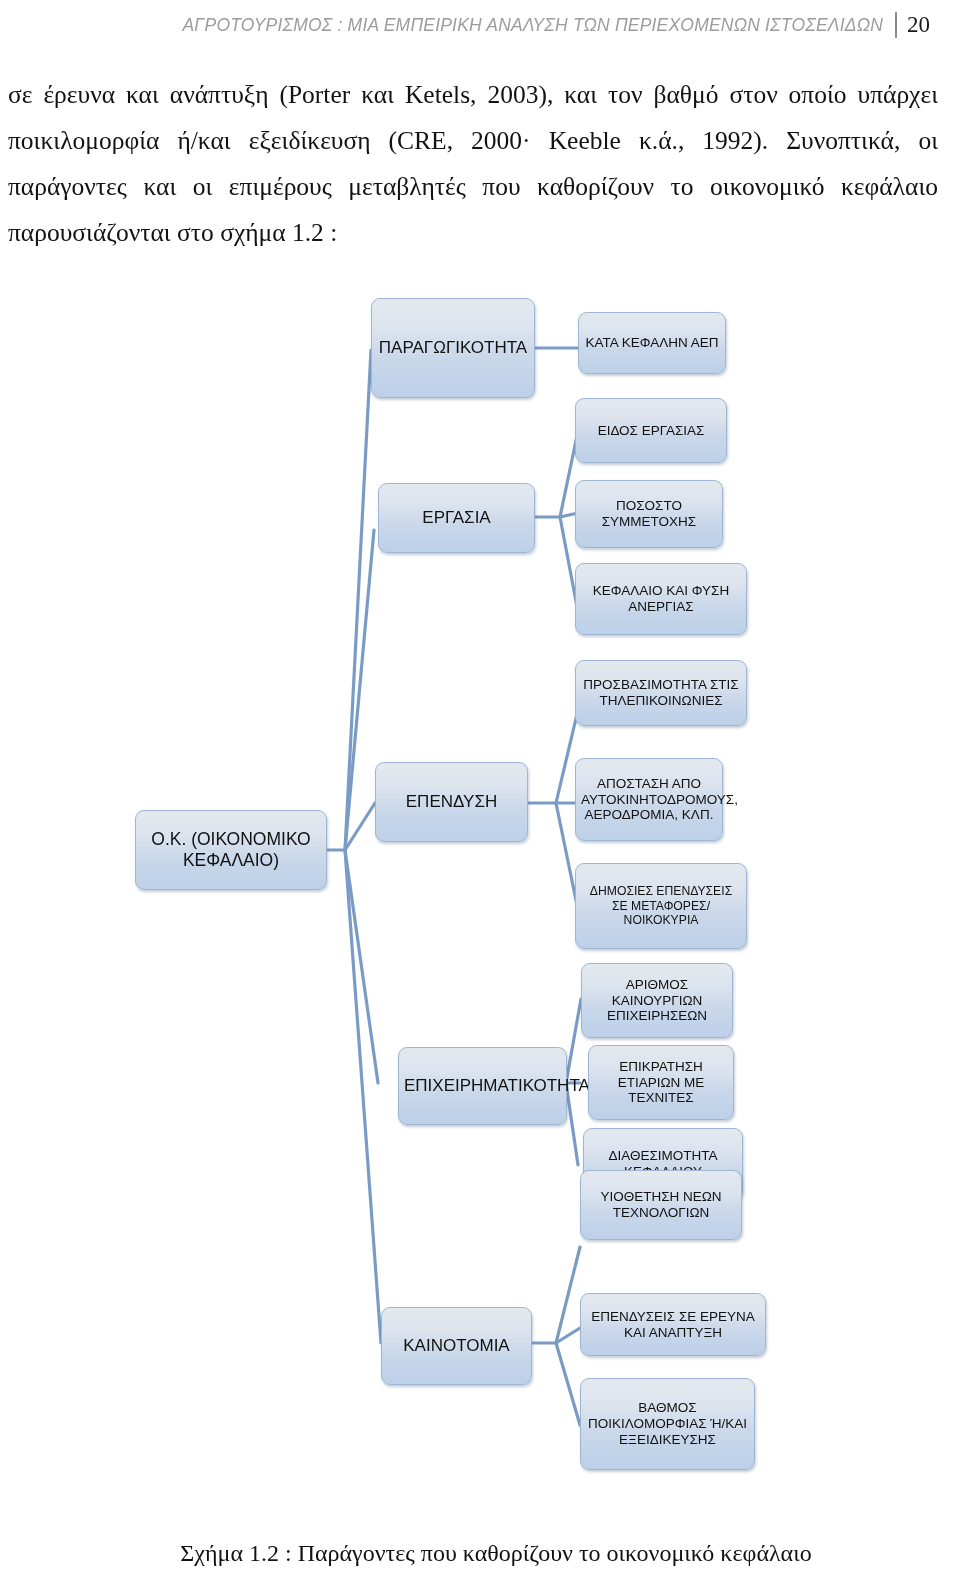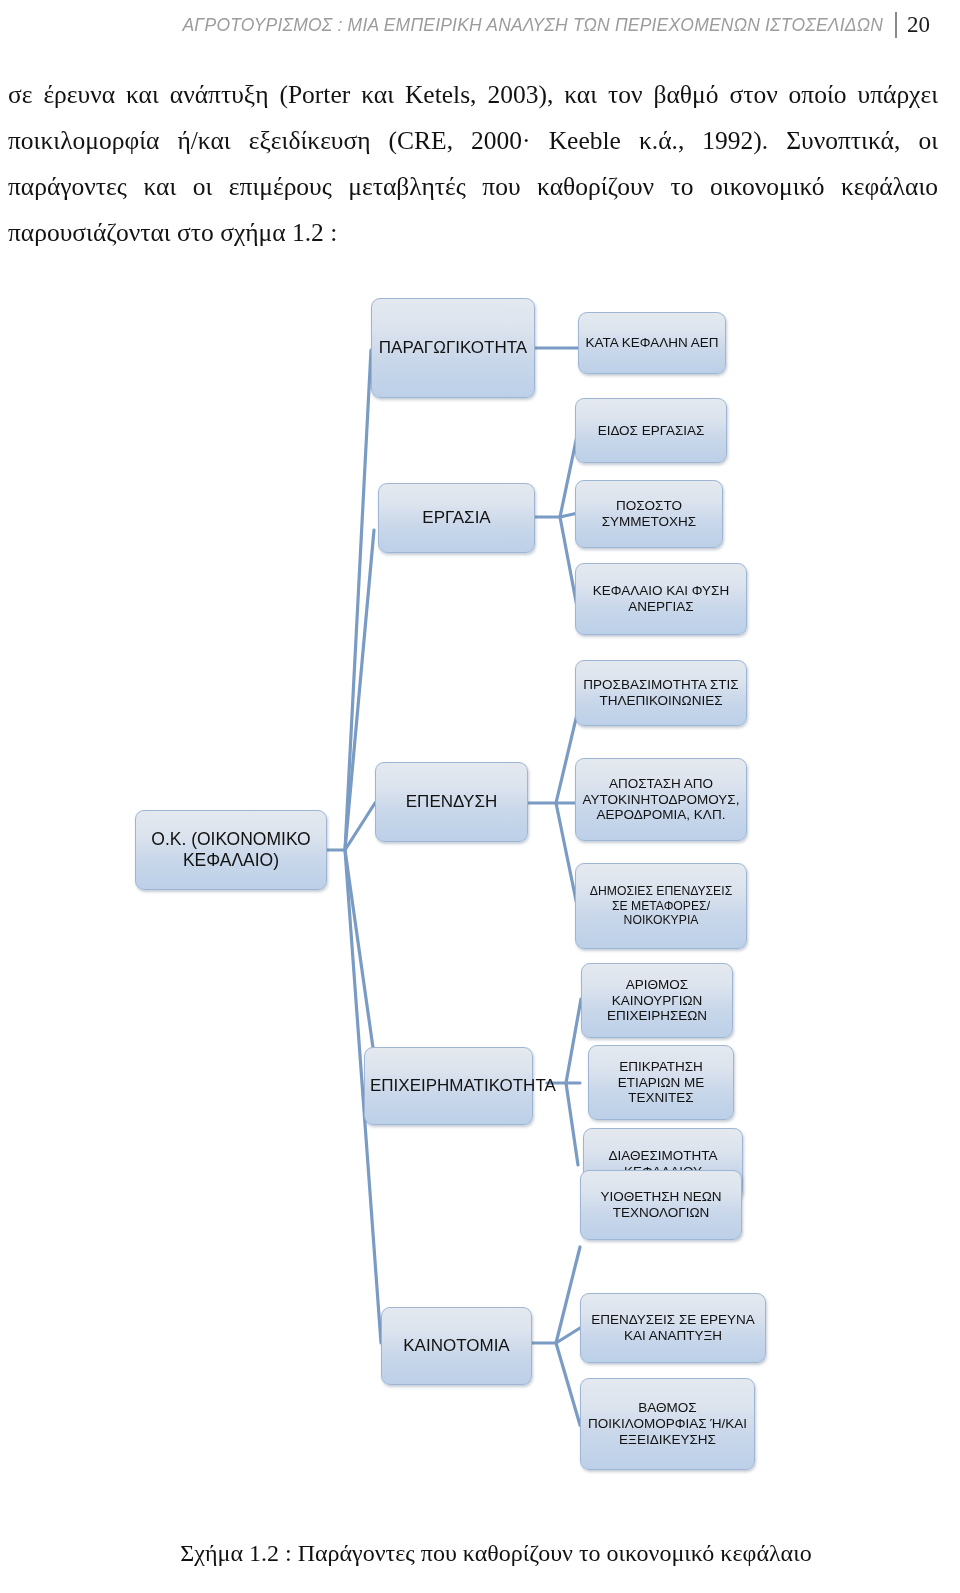--- a/index.html
+++ b/index.html
@@ -158,47 +158,47 @@
     <div class="node lvl2" style="left:575px;top:278px;width:172px;height:72px;">
       <span>ΚΕΦΑΛΑΙΟ ΚΑΙ ΦΥΣΗ ΑΝΕΡΓΙΑΣ</span>
     </div>
 
     <div class="node lvl1" style="left:375px;top:477px;width:153px;height:80px;">
       <span>ΕΠΕΝΔΥΣΗ</span>
     </div>
     <div class="node lvl2" style="left:575px;top:375px;width:172px;height:66px;">
       <span>ΠΡΟΣΒΑΣΙΜΟΤΗΤΑ ΣΤΙΣ ΤΗΛΕΠΙΚΟΙΝΩΝΙΕΣ</span>
     </div>
-    <div class="node lvl2" style="left:575px;top:473px;width:172px;height:83px;">
+    <div class="node lvl2" style="left:575px;top:473px;width:148px;height:83px;">
       <span>ΑΠΟΣΤΑΣΗ ΑΠΟ ΑΥΤΟΚΙΝΗΤΟΔΡΟΜΟΥΣ, ΑΕΡΟΔΡΟΜΙΑ, ΚΛΠ.</span>
     </div>
     <div class="node lvl2 small" style="left:575px;top:578px;width:172px;height:86px;">
       <span>ΔΗΜΟΣΙΕΣ ΕΠΕΝΔΥΣΕΙΣ ΣΕ ΜΕΤΑΦΟΡΕΣ/ ΝΟΙΚΟΚΥΡΙΑ</span>
     </div>
 
-    <div class="node lvl1" style="left:364px;top:762px;width:169px;height:78px;">
+    <div class="node lvl1" style="left:398px;top:762px;width:169px;height:78px;">
       <span>ΕΠΙΧΕΙΡΗΜΑΤΙΚΟΤΗΤΑ</span>
     </div>
     <div class="node lvl2" style="left:581px;top:678px;width:152px;height:75px;">
       <span>ΑΡΙΘΜΟΣ ΚΑΙΝΟΥΡΓΙΩΝ ΕΠΙΧΕΙΡΗΣΕΩΝ</span>
     </div>
     <div class="node lvl2" style="left:588px;top:760px;width:146px;height:75px;">
       <span>ΕΠΙΚΡΑΤΗΣΗ ΕΤΙΑΡΙΩΝ ΜΕ ΤΕΧΝΙΤΕΣ</span>
     </div>
     <div class="node lvl2" style="left:583px;top:843px;width:160px;height:72px;">
       <span>ΔΙΑΘΕΣΙΜΟΤΗΤΑ ΚΕΦΑΛΑΙΟΥ</span>
     </div>
 
     <div class="node lvl1" style="left:381px;top:1022px;width:151px;height:78px;">
       <span>ΚΑΙΝΟΤΟΜΙΑ</span>
     </div>
     <div class="node lvl2" style="left:580px;top:885px;width:162px;height:70px;">
       <span>ΥΙΟΘΕΤΗΣΗ ΝΕΩΝ ΤΕΧΝΟΛΟΓΙΩΝ</span>
     </div>
-    <div class="node lvl2" style="left:580px;top:1008px;width:186px;height:70px;">
+    <div class="node lvl2" style="left:580px;top:1008px;width:186px;height:63px;">
       <span>ΕΠΕΝΔΥΣΕΙΣ ΣΕ ΕΡΕΥΝΑ ΚΑΙ ΑΝΑΠΤΥΞΗ</span>
     </div>
     <div class="node lvl2" style="left:580px;top:1093px;width:175px;height:92px;">
       <span>ΒΑΘΜΟΣ ΠΟΙΚΙΛΟΜΟΡΦΙΑΣ Ή/ΚΑΙ ΕΞΕΙΔΙΚΕΥΣΗΣ</span>
     </div>
 
   </div>
 
   <div class="caption">Σχήμα 1.2 : Παράγοντες που καθορίζουν το οικονομικό κεφάλαιο</div>
 

